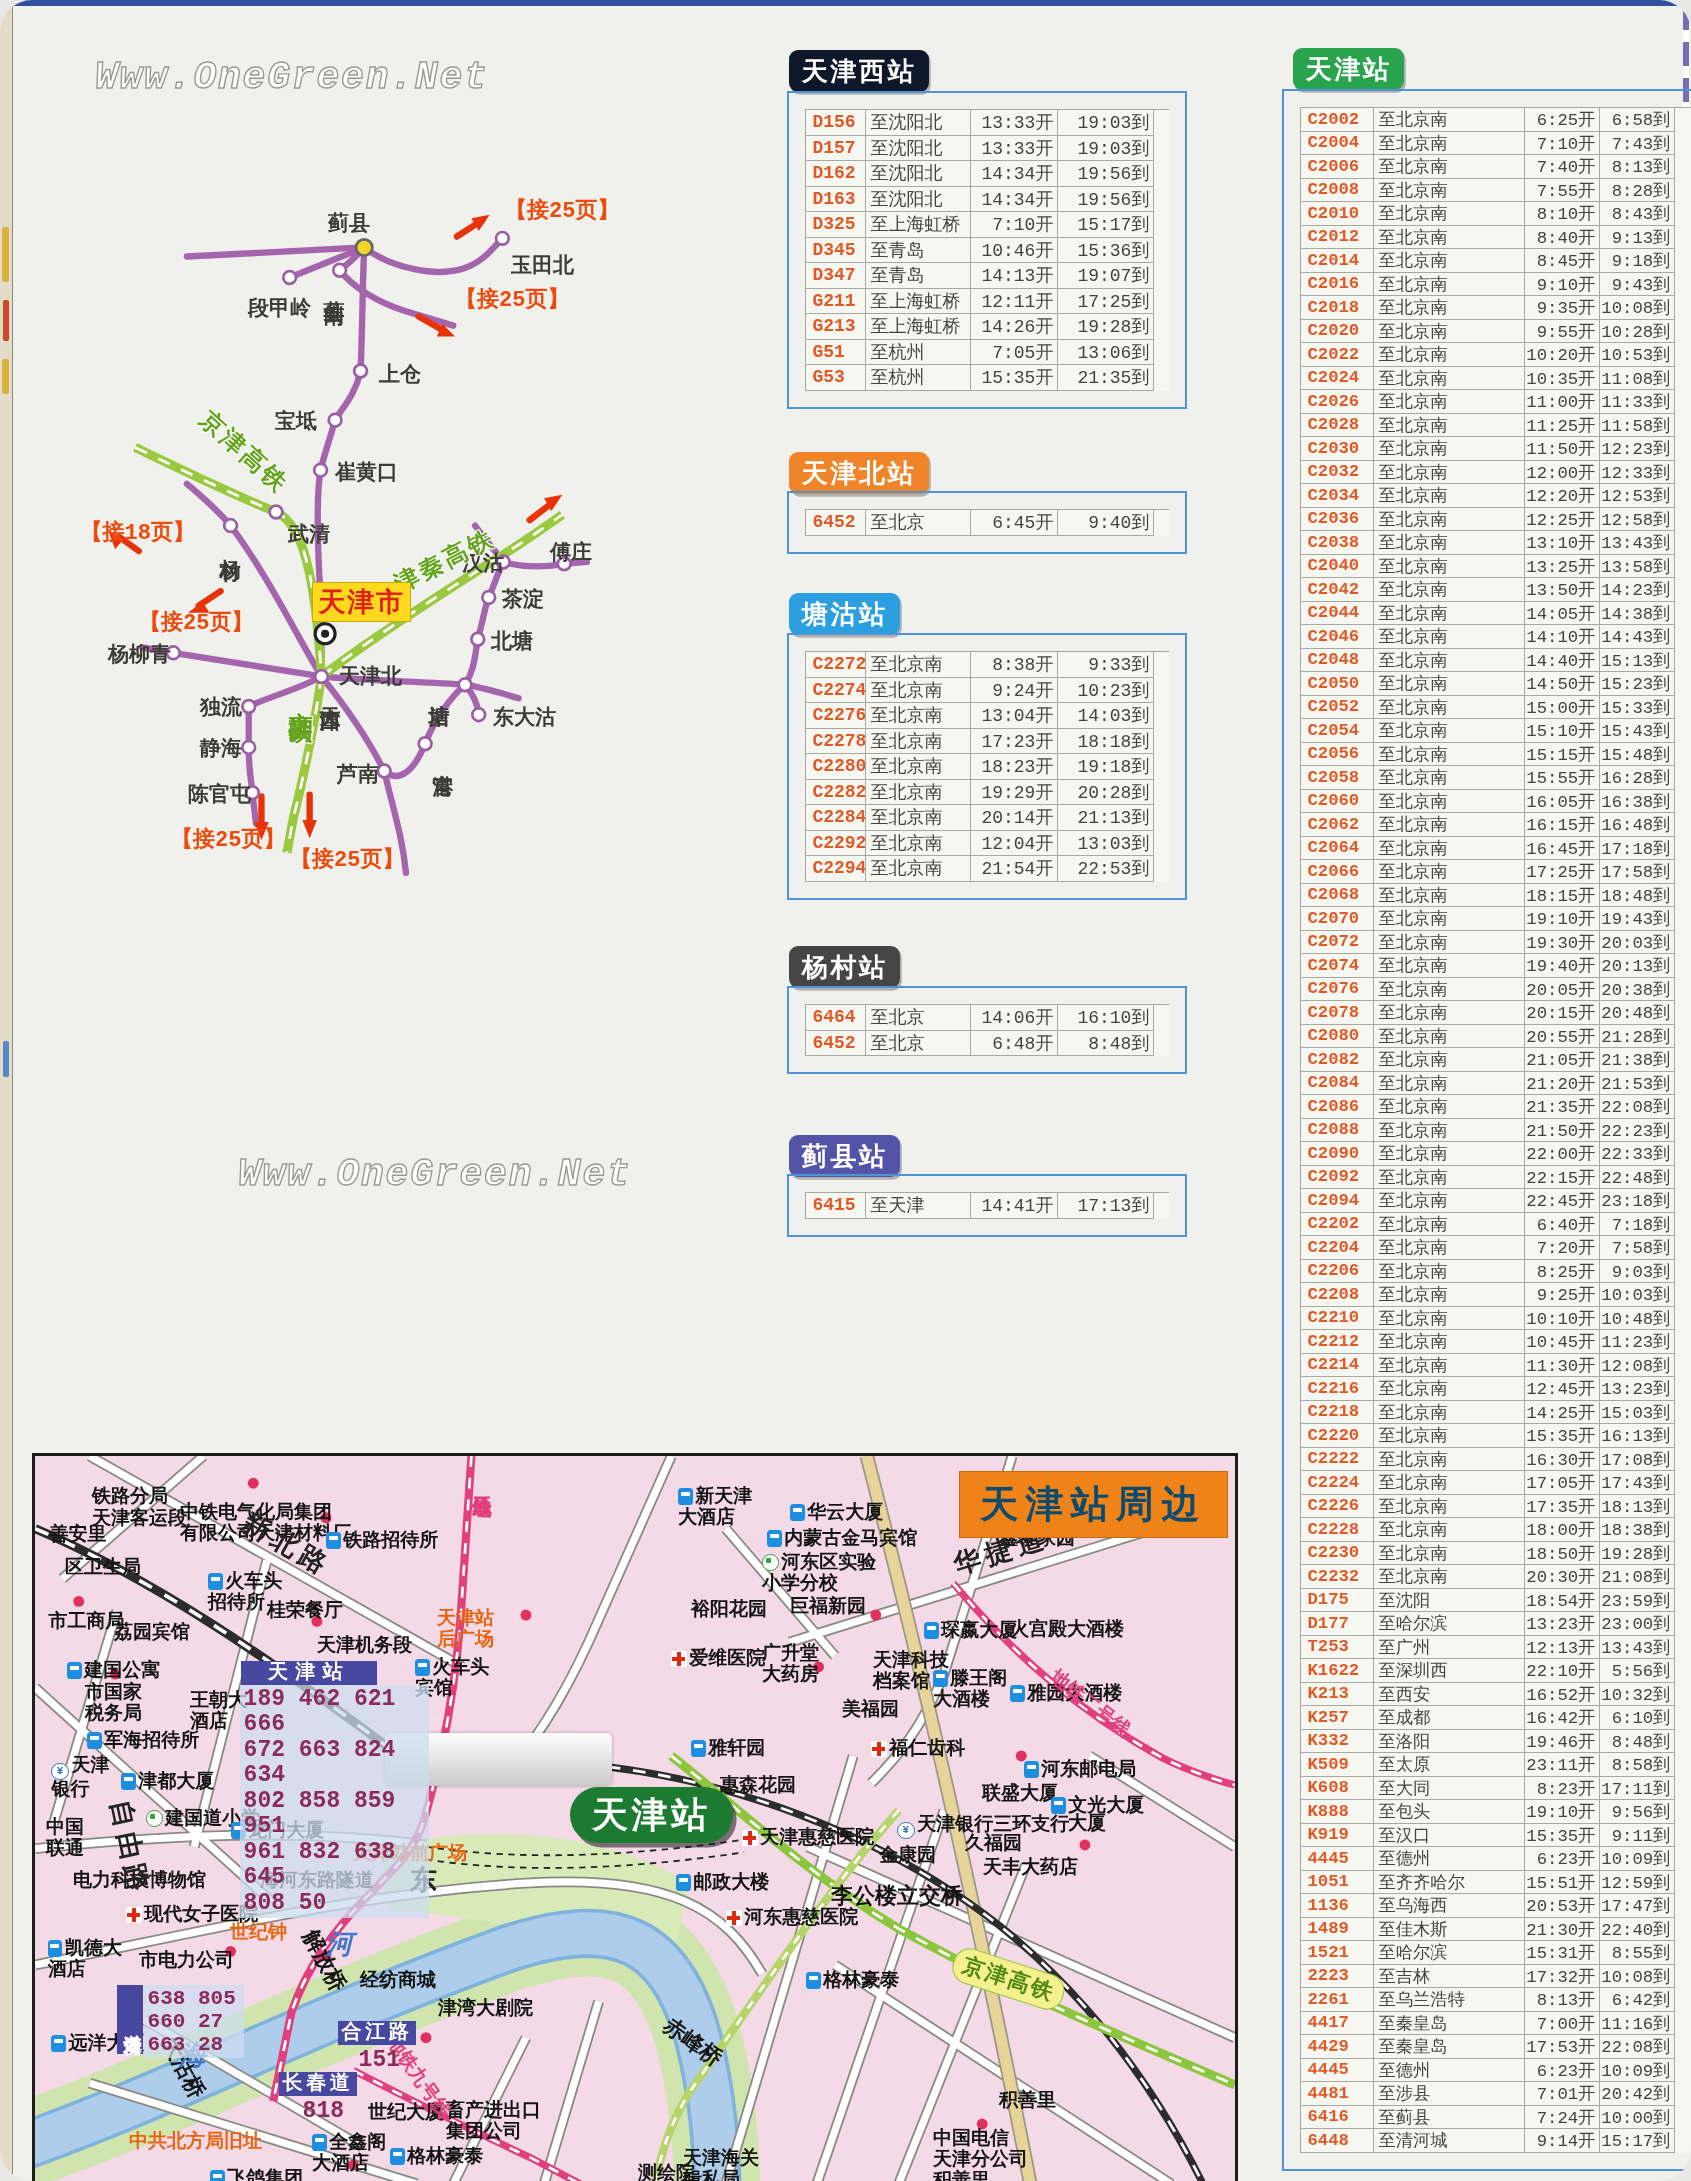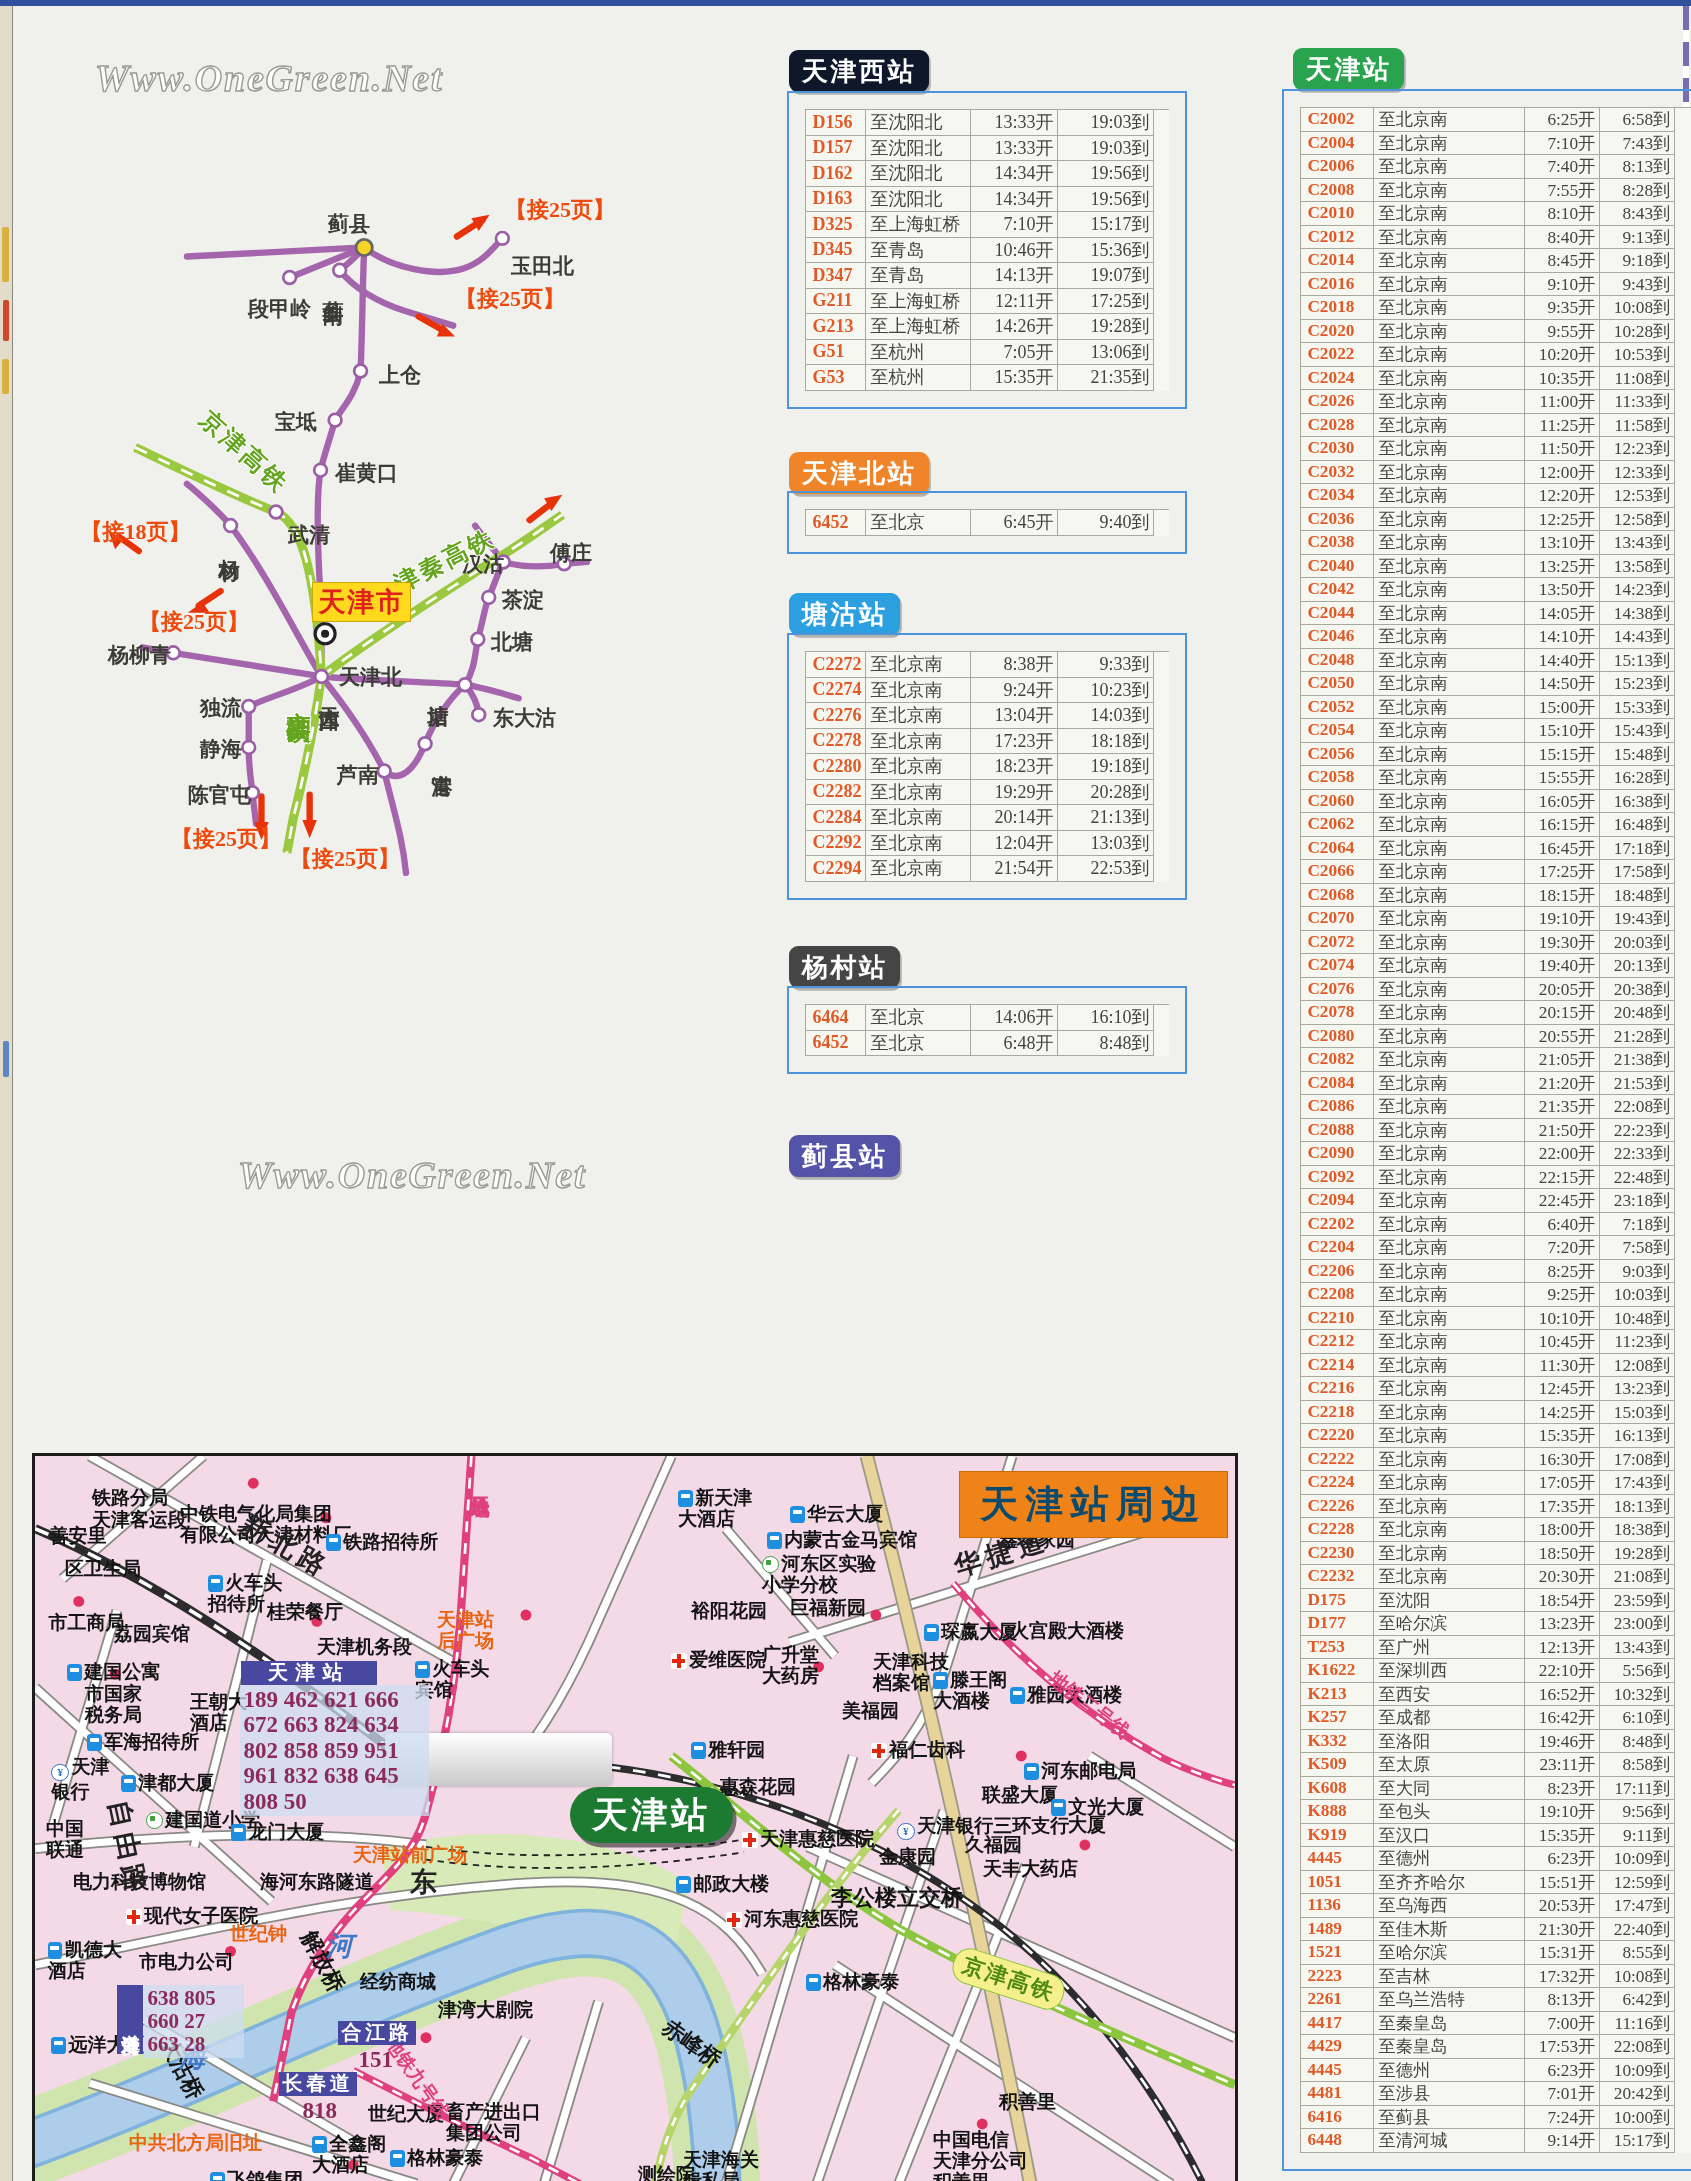--- a/index.html
+++ b/index.html
@@ -1,17 +1,17 @@
 <!DOCTYPE html>
 <html style="font-size:14.5px"><head>
 <meta charset="utf-8">
 <style>
   html,body{margin:0;padding:0;background:#e8e8e4;}
   #page{position:relative;width:1691px;height:2181px;background:#f0f1ec;overflow:hidden;
-        font-family:Liberation Serif, serif;}
+        font-family:Liberation Mono, monospace;border-radius:32px;}
   
   #topbar{position:absolute;left:0;top:0;width:100%;height:5.5px;background:#33509e;}
   #leftstrip{position:absolute;left:0;top:5.5px;width:11.8px;height:2176px;background:#e3dcc9;border-right:1.8px solid #8a8a80;}
   .lsmark{position:absolute;border-radius:1.8px;}
   #rightstrip{position:absolute;left:1683px;top:5.5px;width:6.4px;height:1046px;
       background:repeating-linear-gradient(180deg,#7b6bb0 0 23.6px,#fff 23.6px 36px);}
   #rightblob{position:absolute;left:1676px;top:168px;width:13.6px;height:86px;background:#3f74c2;border-radius:6.4px;}
   
   .wm{position:absolute;font-size:38px;font-weight:bold;font-style:italic;color:rgba(255,255,255,.9);
       -webkit-text-stroke:1.4px #9a9a94;letter-spacing:1.8px;}
@@ -306,20 +306,28 @@
         <div class="c-dest">至北京</div>
         <div class="c-time">14:06开</div>
         <div class="c-time">16:10到</div>
         <div class="c-no">6452</div>
         <div class="c-dest">至北京</div>
         <div class="c-time">6:48开</div>
         <div class="c-time">8:48到</div>
       </div>
     </div>
   <div class="pill indigo" style="left:789px;top:1135px;">蓟县站</div>
+  <div class="bluebox mid" style="left:787px;top:1174px;width:364px;">
+      <div class="ttable">
+        <div class="c-no">6415</div>
+        <div class="c-dest">至天津</div>
+        <div class="c-time">14:41开</div>
+        <div class="c-time">17:13到</div>
+      </div>
+    </div>
 
   <div class="pill green" style="left:1293px;top:48px;">天津站</div>
   <div class="bluebox tj" style="left:1282px;top:89px;width:391px;">
       <div class="ttable">
         <div class="c-no">C2002</div>
         <div class="c-dest">至北京南</div>
         <div class="c-time">6:25开</div>
         <div class="c-time">6:58到</div>
         <div class="c-no">C2004</div>
         <div class="c-dest">至北京南</div>

